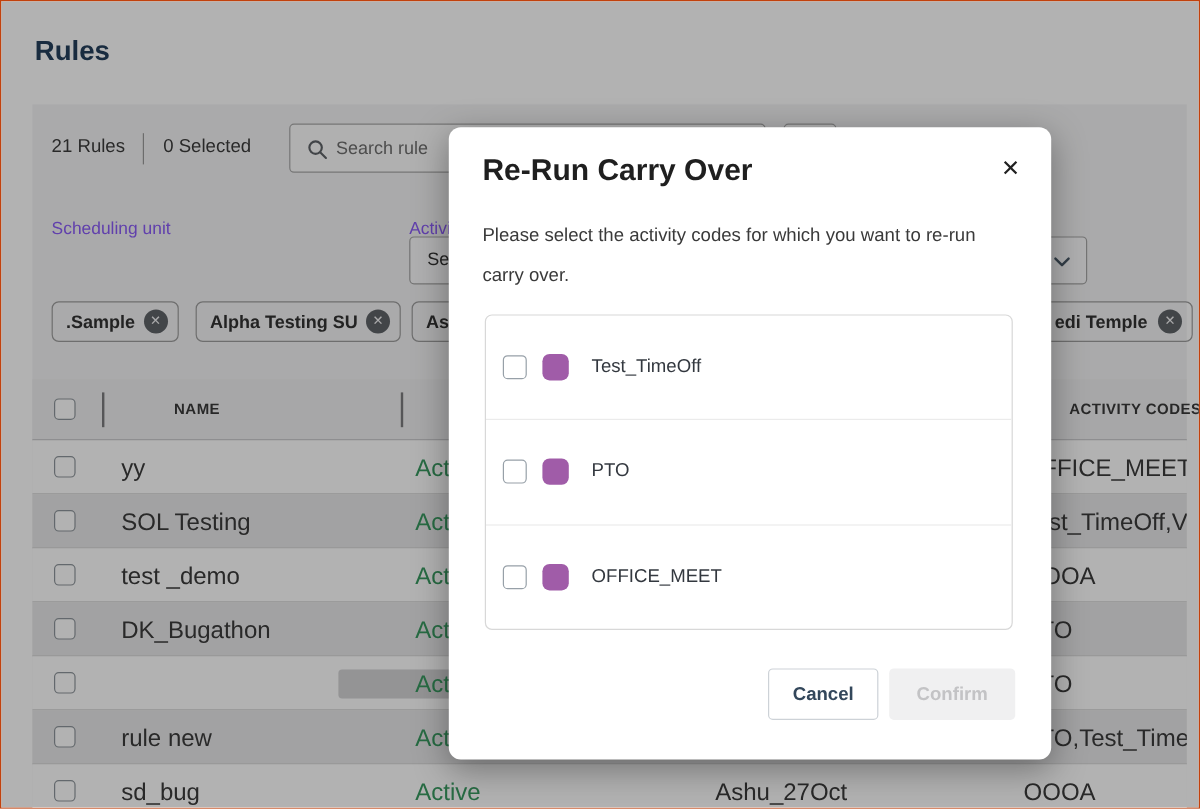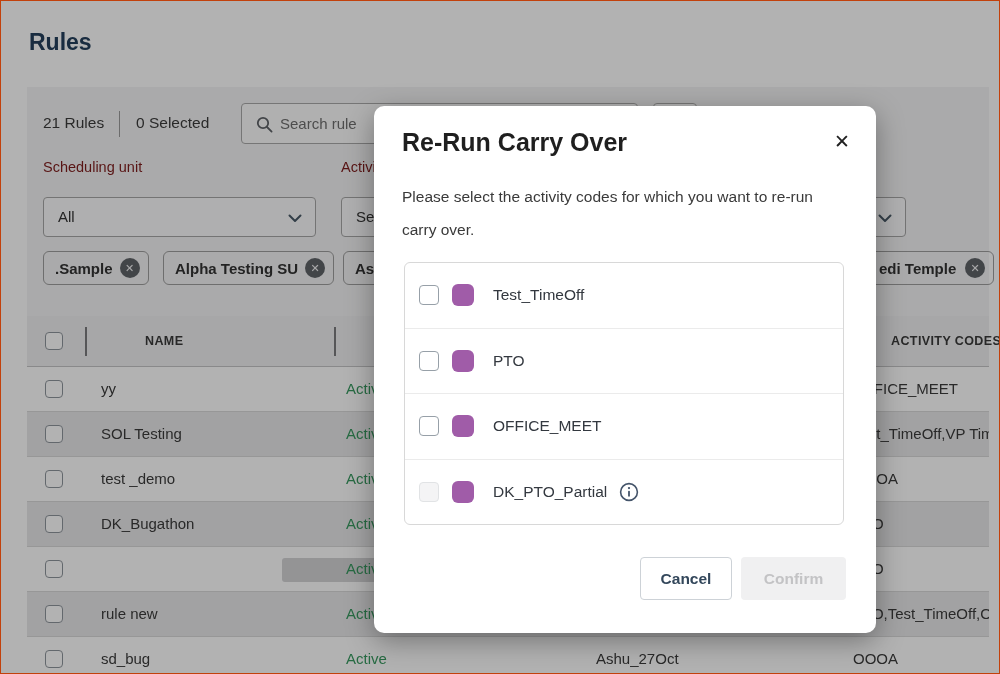--- a/index.html
+++ b/index.html
@@ -19,21 +19,21 @@
   .searchbox { position:absolute; left:214px; top:16px; width:397px; height:41px;
                background:#fdfdfd; border:1px solid #a9a9a9; border-radius:4px; }
   .searchbox svg { position:absolute; left:14px; top:12px; }
   .searchbox input { position:absolute; left:38px; top:0; width:350px; height:39px;
                      border:none; outline:none; background:transparent; font-size:15px;
                      color:#444; font-family:"Liberation Sans",sans-serif; }
   .searchbox input::placeholder { color:#6f6f6f; opacity:1; }
   .mini-btn { position:absolute; left:626px; top:16px; width:44px; height:41px;
               background:#fdfdfd; border:1px solid #a9a9a9; border-radius:4px; }
 
-  .flabel { position:absolute; font-size:14.5px; color:#7f1d1d; white-space:nowrap; }
+  .flabel { position:absolute; font-size:14.5px; color:#8b5cf6; white-space:nowrap;margin-top:24px; }
   .dropdown { position:absolute; top:110px; height:40px; background:#fbfbfc;
               border:1px solid #a6a6a6; border-radius:4px; }
   .dropdown .val { position:absolute; left:14px; top:10px; font-size:15px; color:#333;
                    white-space:nowrap; }
   .dropdown .chev { position:absolute; right:13px; top:16px; }
 
   .chip { position:absolute; top:164px; height:34px; border:1.5px solid #9e9e9e;
           border-radius:6px; display:flex; align-items:center; gap:7px; padding:0 8px 0 11px;
           background:transparent; }
   .chip .lbl { font-size:15px; font-weight:600; color:#333; white-space:nowrap; }
@@ -44,21 +44,21 @@
            background:#f0f0f1; border-bottom:1px solid #c4c4c6; }
   .th { position:absolute; top:18px; font-size:12.5px; font-weight:700; color:#3a3a3a;
         letter-spacing:.4px; white-space:nowrap;padding-left:44px; }
   .vbar { position:absolute; top:11px; width:2px; height:29px; background:#7c7c7e; }
 
   .cb { position:absolute; left:18px; top:50%; margin-top:-9px; width:18px; height:18px;
         background:#fff; border:1.5px solid #8f969c; border-radius:4px; }
   .trow { position:absolute; left:0; width:962px; height:45px; background:#fff;
           border-bottom:1px solid #d8d8d8; overflow:hidden; }
   .trow.alt { background:#e9e9ea; }
-  .cell { position:absolute; top:13px; font-size:15px; color:#3b3b3b; white-space:nowrap; }
+  .cell { position:absolute; top:13px; font-size:20px; color:#3b3b3b; white-space:nowrap; }
   .cell.name   { left:74px; }
   .cell.status { left:319px; color:#389a60; }
   .cell.unit   { left:569px; }
   .cell.codes  { left:826px; }
   .redact-blob { position:absolute; left:255px; top:11px; width:148px; height:24px;
                  background:#d4d4d6; border-radius:3px; filter:blur(0.6px); }
 
   
   .overlay { position:absolute; inset:0; background:rgba(0,0,0,0.30); z-index:5; }
   .modal { position:absolute; left:373px; top:105px; width:502px; height:527px;
@@ -107,26 +107,20 @@
         <circle cx="7" cy="7" r="5.2" fill="none" stroke="#5f6368" stroke-width="1.8"></circle>
         <line x1="11" y1="11" x2="15.6" y2="15.6" stroke="#5f6368" stroke-width="1.8" stroke-linecap="round"></line>
       </svg>
       <input placeholder="Search rule" style="">
     </div>
     <div class="mini-btn"></div>
 
     <span class="flabel" style="left:16px; top:72px;">Scheduling unit</span>
     <span class="flabel" style="left:314px; top:72px;">Activity codes</span>
 
-    <div class="dropdown" style="left:16px; width:273px;">
-      <span class="val">All</span>
-      <svg class="chev" width="14" height="9" viewBox="0 0 14 9">
-        <polyline points="1.5,1.5 7,7 12.5,1.5" fill="none" stroke="#4a5a68" stroke-width="2" stroke-linecap="round" stroke-linejoin="round"></polyline>
-      </svg>
-    </div>
     <div class="dropdown" style="left:314px; width:260px;">
       <span class="val">Select</span>
       <svg class="chev" width="14" height="9" viewBox="0 0 14 9">
         <polyline points="1.5,1.5 7,7 12.5,1.5" fill="none" stroke="#4a5a68" stroke-width="2" stroke-linecap="round" stroke-linejoin="round"></polyline>
       </svg>
     </div>
     <div class="dropdown" style="left:679px; width:200px;">
       <svg class="chev" width="14" height="9" viewBox="0 0 14 9">
         <polyline points="1.5,1.5 7,7 12.5,1.5" fill="none" stroke="#4a5a68" stroke-width="2" stroke-linecap="round" stroke-linejoin="round"></polyline>
       </svg>
@@ -218,31 +212,19 @@
       <div class="m-item">
         <span class="m-cb"></span>
         <span class="m-swatch"></span>
         <span class="m-lbl">PTO</span>
       </div>
       <div class="m-item">
         <span class="m-cb"></span>
         <span class="m-swatch"></span>
         <span class="m-lbl">OFFICE_MEET</span>
       </div>
-      <div class="m-item disabled">
-        <span class="m-cb"></span>
-        <span class="m-swatch"></span>
-        <span class="m-lbl">DK_PTO_Partial</span>
-        <span class="m-info">
-          <svg width="20" height="20" viewBox="0 0 20 20">
-            <circle cx="10" cy="10" r="8.4" fill="none" stroke="#44546a" stroke-width="1.6"></circle>
-            <circle cx="10" cy="6.1" r="1.15" fill="#44546a"></circle>
-            <rect x="9.1" y="8.7" width="1.8" height="6" rx="0.9" fill="#44546a"></rect>
-          </svg>
-        </span>
-      </div>
     </div>
 
     <button class="m-btn m-cancel">Cancel</button>
     <button class="m-btn m-confirm" disabled="">Confirm</button>
   </div>
 
 </div>
 
 </body></html>

